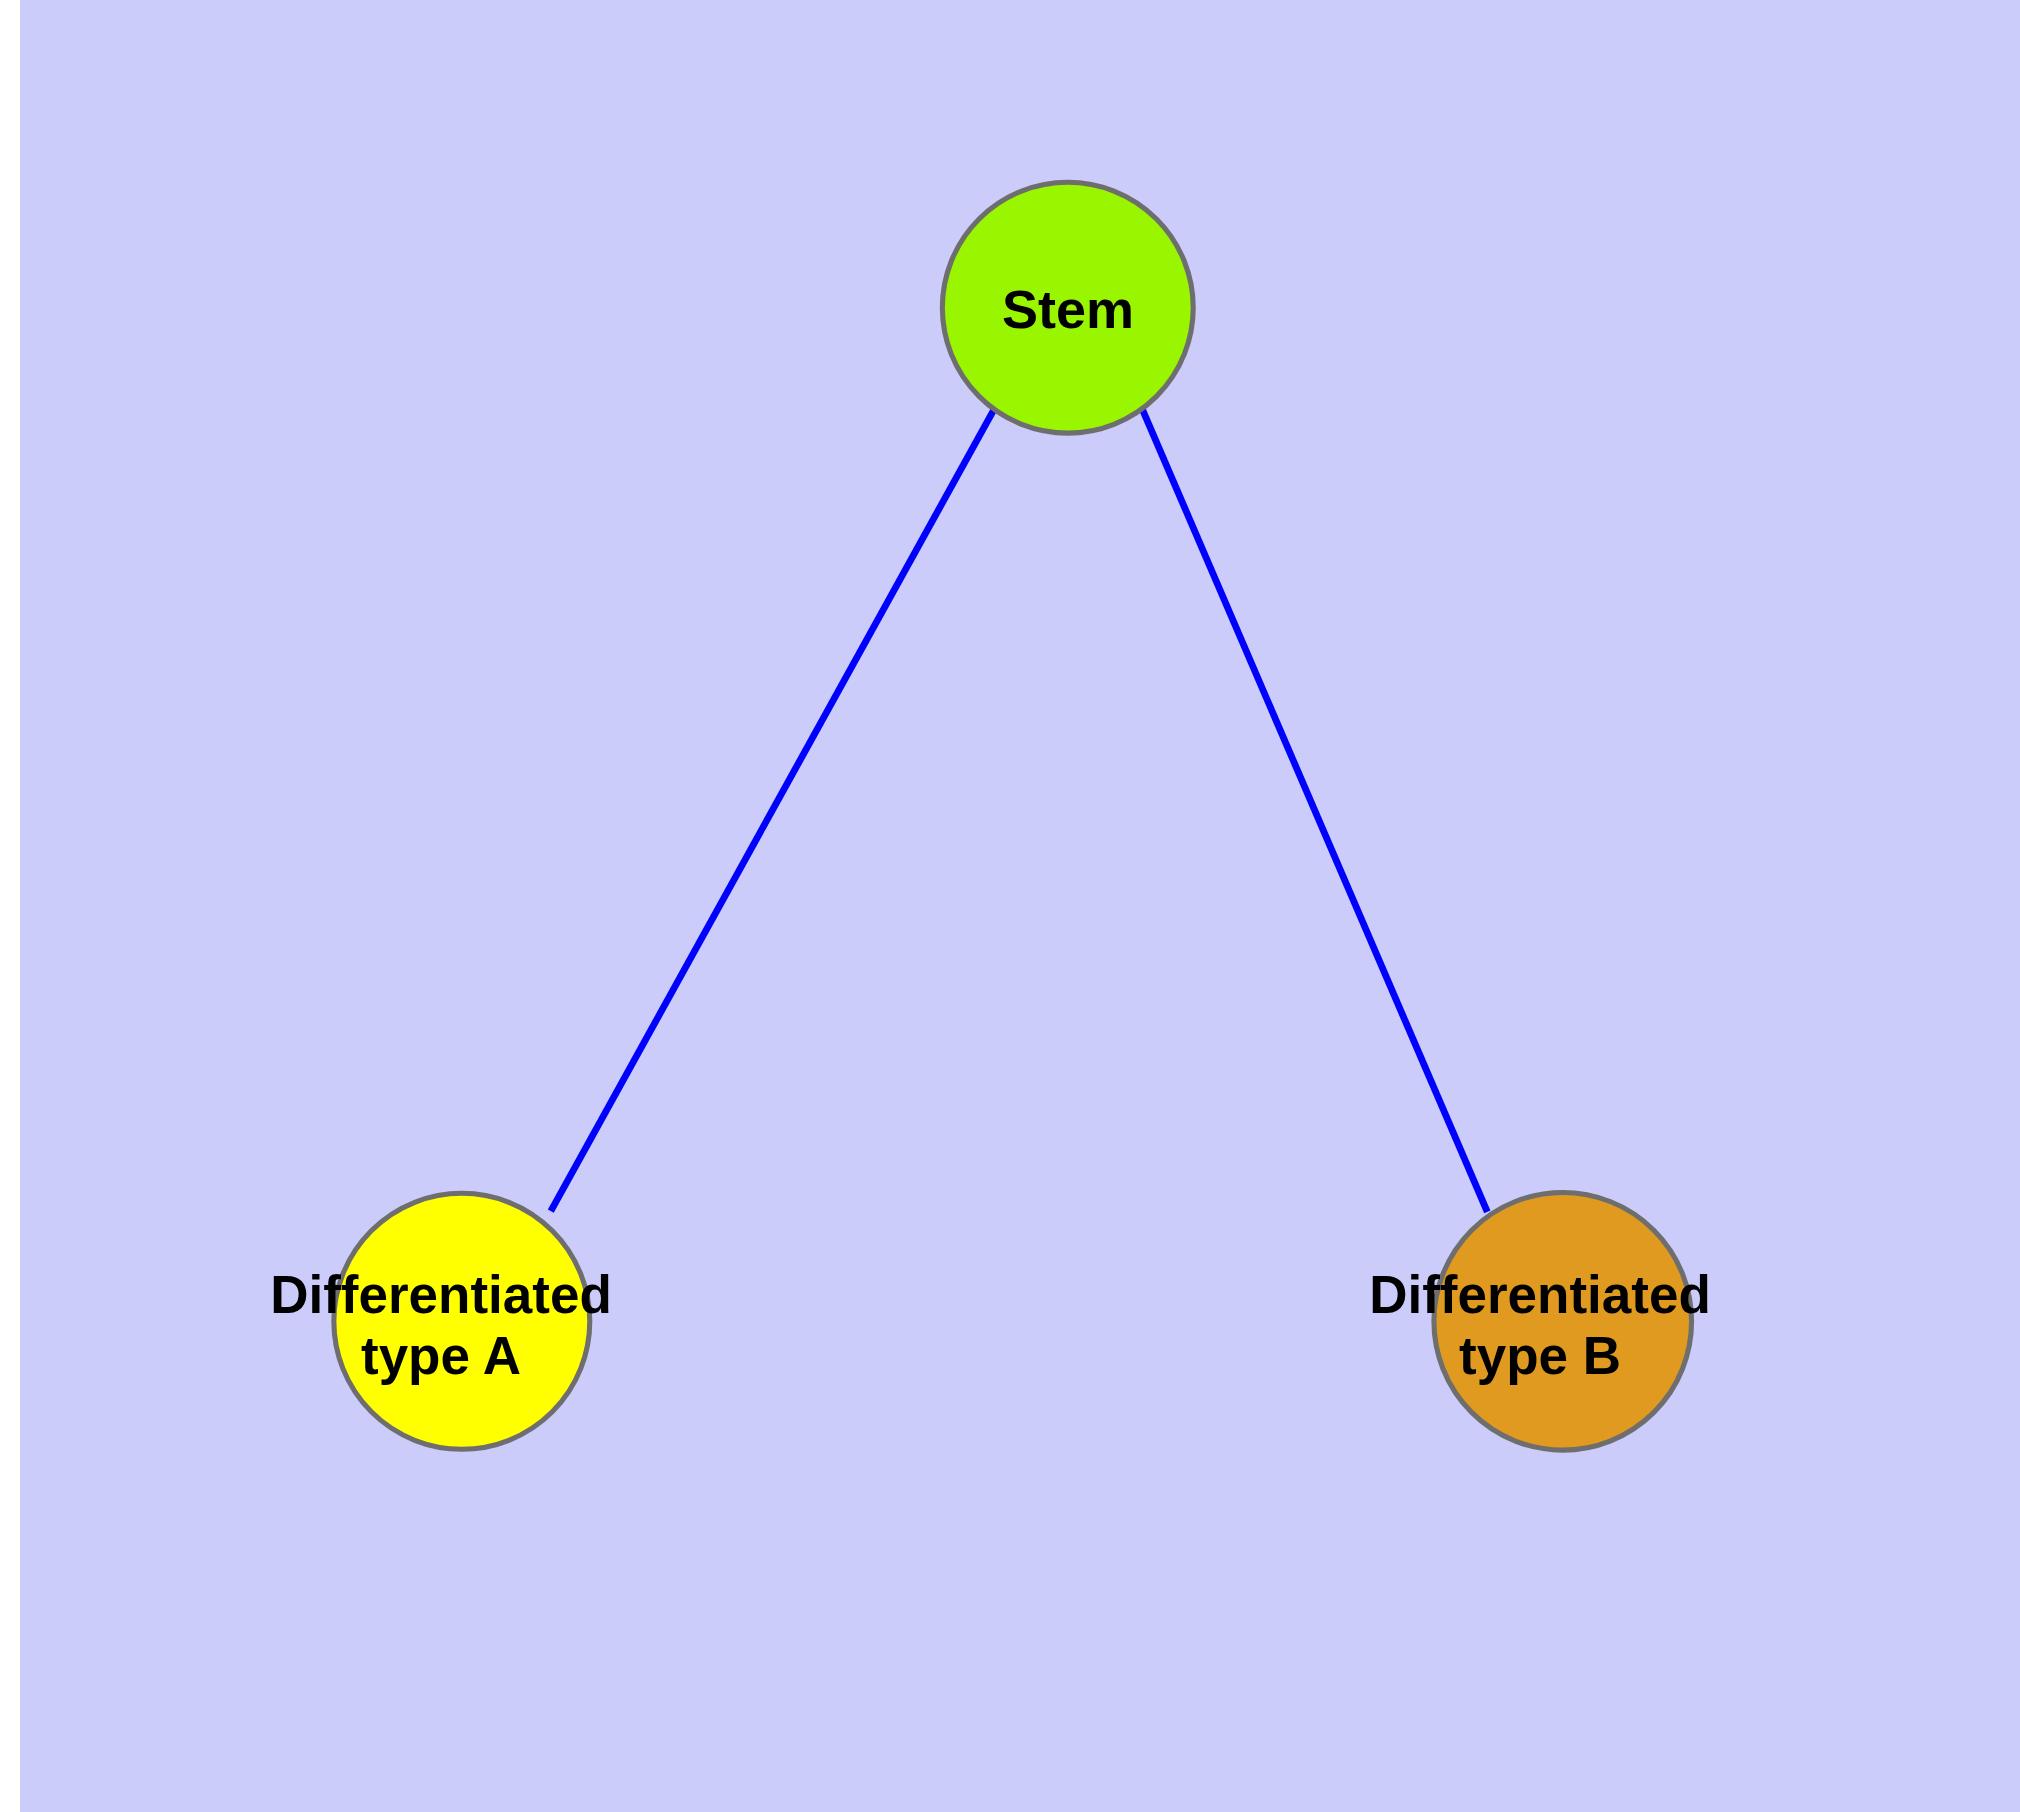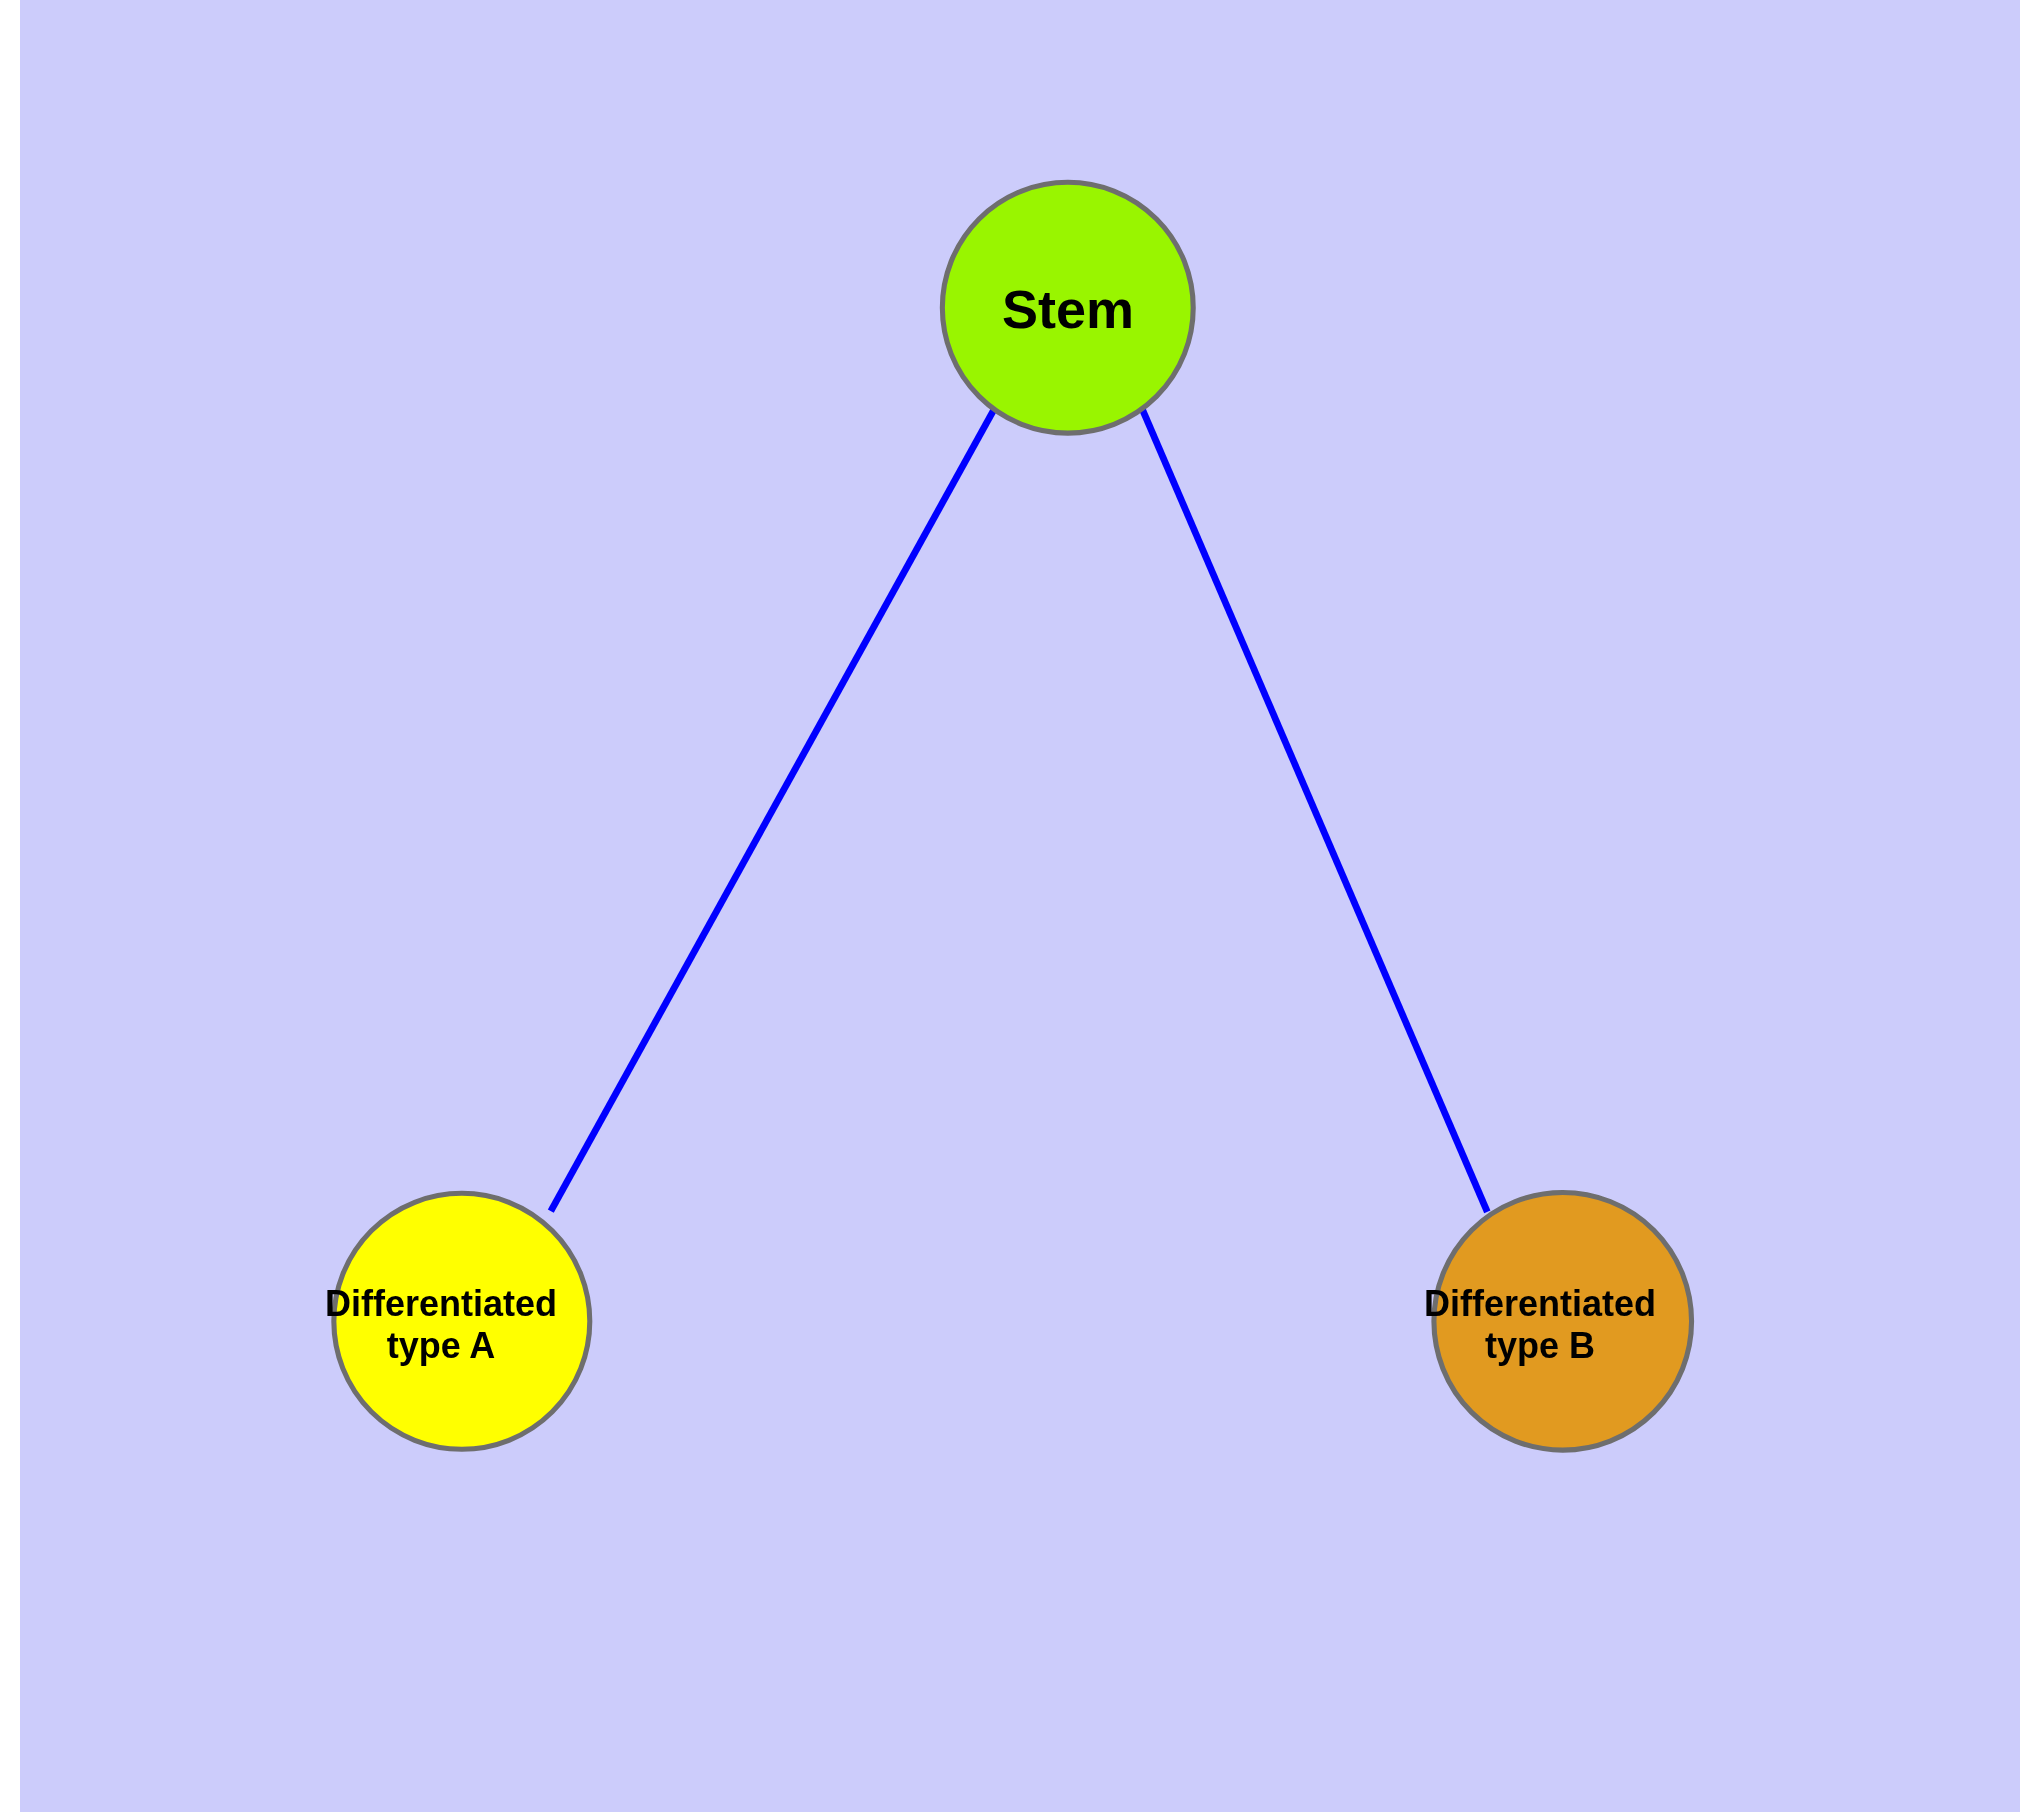--- a/index.html
+++ b/index.html
@@ -41,21 +41,21 @@
     text-align: center;
     line-height: 1.16;
     white-space: pre;
     transform: translate(-50%, -50%);
     pointer-events: none;
   }
   .label-stem {
     font-size: 54px;
   }
   .label-wide {
-    font-size: 36px;
+    font-size: 53px;
   }
 </style>
 </head>
 <body>
 
 <div id="canvas">
 
   <svg id="graph-svg" viewBox="0 0 2384 2138">
     <g>
       <line class="edge-line" stroke="#0000ff" stroke-width="8" x1="1149" y1="483" x2="626" y2="1429"></line>

